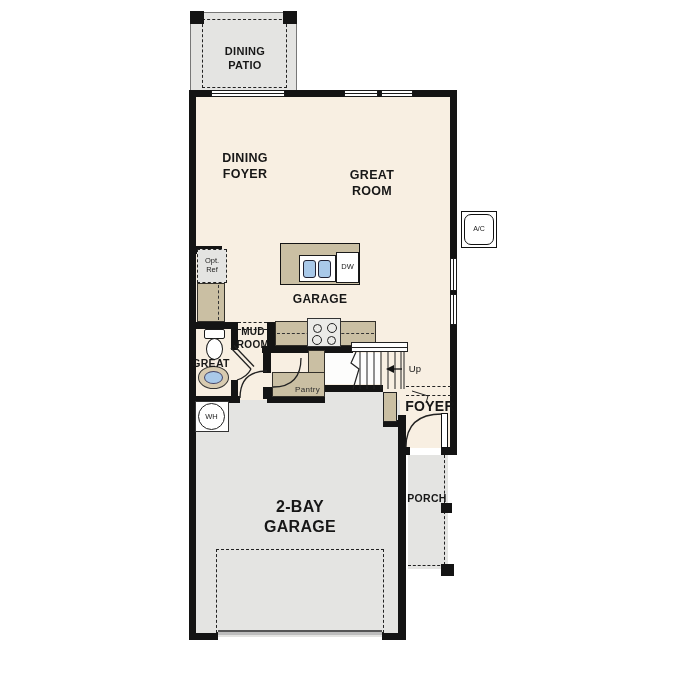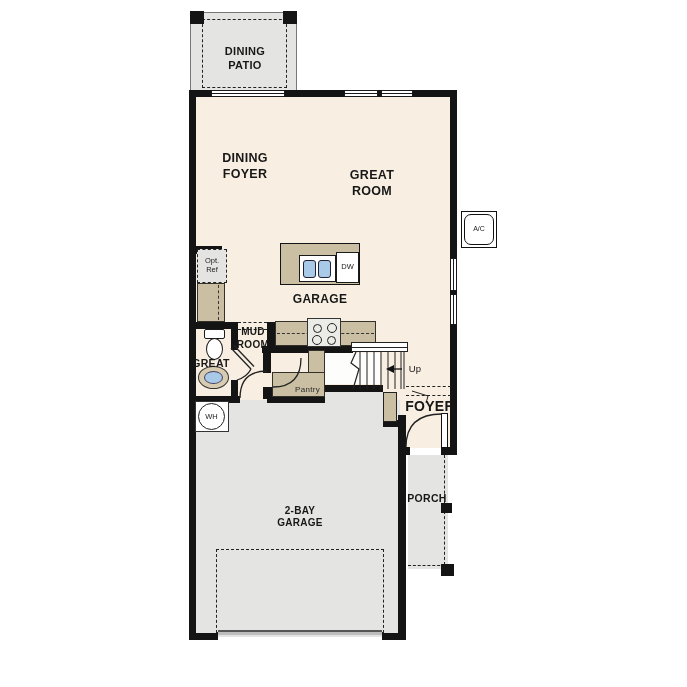--- a/index.html
+++ b/index.html
@@ -176,16 +176,16 @@
 FOYER</div>
   <div class="abs lbl room-lg" style="left:332px;top:167px;width:80px;height:34px;">GREAT
 ROOM</div>
   <div class="abs lbl room-lg" style="left:280px;top:292px;width:80px;height:14px;font-size:12px;">GARAGE</div>
   <div class="abs lbl room-md" style="left:232px;top:326px;width:42px;height:25px;font-size:10px;">MUD
 ROOM</div>
   <div class="abs lbl room-md" style="left:190px;top:357px;width:42px;height:13px;">GREAT</div>
   <div class="abs lbl room-md" style="left:404px;top:362px;width:22px;height:13px;font-size:9.5px;font-weight:normal;">Up</div>
   <div class="abs lbl room-md" style="left:406px;top:400px;width:48px;height:14px;font-size:14px;">FOYER</div>
   <div class="abs lbl room-md" style="left:406px;top:492px;width:42px;height:13px;font-size:10.5px;">PORCH</div>
-  <div class="abs lbl room-lg" style="left:256px;top:497px;width:88px;height:40px;font-size:10px;">2-BAY
+  <div class="abs lbl room-lg" style="left:256px;top:497px;width:88px;height:40px;font-size:16px;">2-BAY
 GARAGE</div>
 
 </div>
 
 </body></html>

